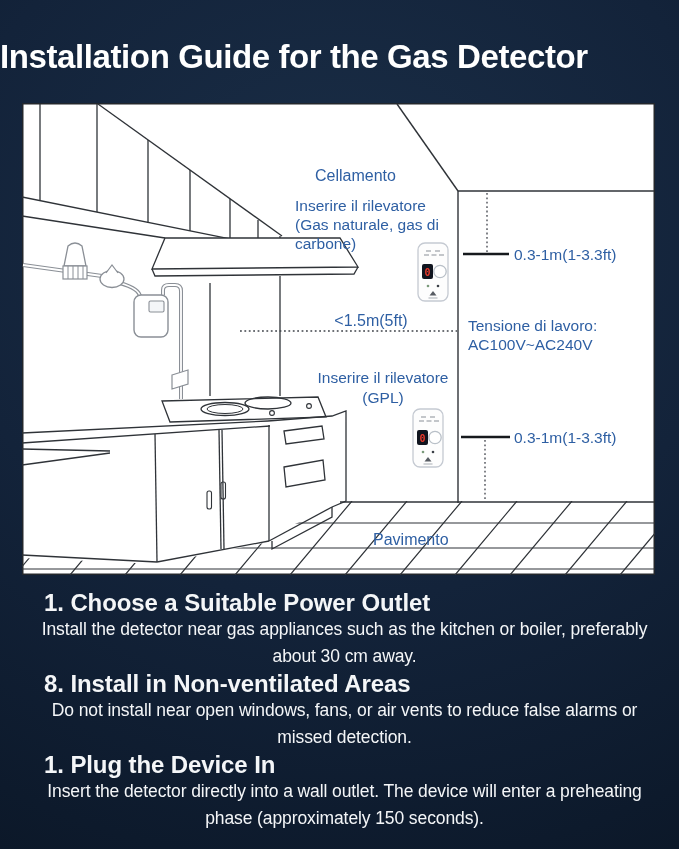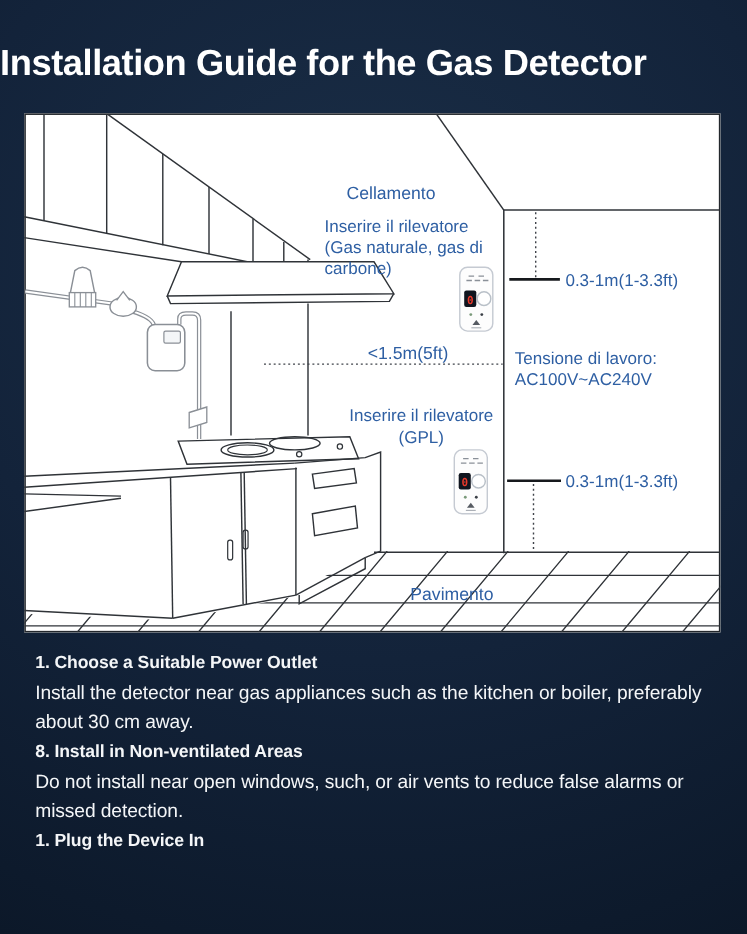--- a/index.html
+++ b/index.html
@@ -13,22 +13,22 @@
     color:#ffffff;font-size:33px;font-weight:700;letter-spacing:-0.4px;white-space:nowrap;
   }
   .panel{
     position:absolute;left:22px;top:103px;width:633px;height:472px;background:#ffffff;
   }
   .panel svg{display:block}
   .instructions{
     position:absolute;left:32px;top:589px;width:625px;color:#f4f6f8;
     font-size:17.5px;line-height:27px;letter-spacing:-0.1px;
   }
-  .step-heading{font-weight:700;font-size:16px;}
-  .step-body{margin:0;}
+  .step-heading{font-weight:700;font-size:24px;margin-left:12px;}
+  .step-body{margin:0;text-align:center;}
   text{font-family:"Liberation Sans", sans-serif;}
   .lbl{fill:#2e5fa3;font-size:15.5px;}
   .lbl-big{fill:#2e5fa3;font-size:16px;}
   .digit{font-family:"DejaVu Sans Mono", monospace;font-weight:700;font-size:10px;fill:#e8392b;}
 </style>
 </head>
 <body>
 
 <div class="page">
 
@@ -174,20 +174,21 @@
     </svg>
   </div>
 
   <div class="instructions">
     <div>
       <div class="step-heading">1. Choose a Suitable Power Outlet</div>
       <p class="step-body">Install the detector near gas appliances such as the kitchen or boiler, preferably about 30 cm away.</p>
     </div>
     <div>
       <div class="step-heading">8. Install in Non-ventilated Areas</div>
-      <p class="step-body">Do not install near open windows, such, or air vents to reduce false alarms or missed detection.</p>
+      <p class="step-body">Do not install near open windows, fans, or air vents to reduce false alarms or missed detection.</p>
     </div>
     <div>
       <div class="step-heading">1. Plug the Device In</div>
+      <p class="step-body">Insert the detector directly into a wall outlet. The device will enter a preheating phase (approximately 150 seconds).</p>
     </div>
   </div>
 
 </div>
 
 </body></html>

